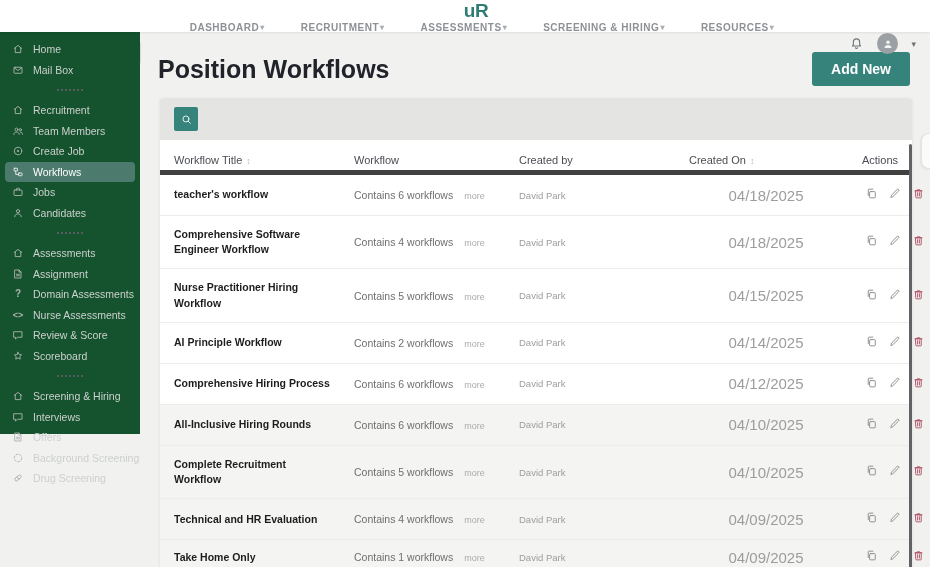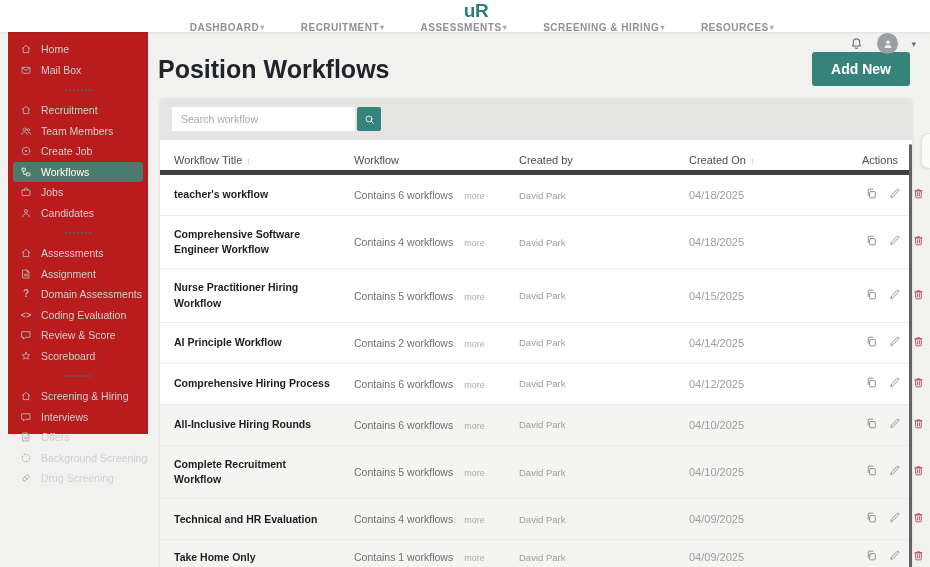--- a/index.html
+++ b/index.html
@@ -16,21 +16,21 @@
   .nav-item { display:flex; align-items:center; gap:1px; font-size:10px; font-weight:bold;
               letter-spacing:.5px; color:#8d9196; cursor:pointer; }
   .caret { font-size:8px; color:#a9adb1; }
   .top-right { margin-left:auto; margin-right:14px; display:flex; align-items:center; gap:13px; }
   .bell { width:15px; height:15px; color:#6f7479; }
   .avatar { width:21px; height:21px; border-radius:50%; background:#9aa0a3; display:flex;
             align-items:center; justify-content:center; color:#f2f2f2; }
   .avatar svg { width:12px; height:12px; }
 
   
-  .sidebar { position:absolute; top:32px; left:8px; width:140px; height:402px; background:#b91c1c;
+  .sidebar { position:absolute; top:32px; left:0; width:140px; height:402px; background:#14532d;
              padding-top:7px; z-index:5; }
   .side-item { display:flex; align-items:center; gap:9px; height:20.5px; padding:0 12px;
                font-size:10.5px; color:#ccd0cf; cursor:pointer; white-space:nowrap; }
   .side-item .ic, .side-item .glyph { width:12px; height:12px; color:#aeb3b2; flex:none; }
   .glyph { font-size:10px; font-weight:bold; text-align:center; line-height:12px; display:inline-block; }
   .side-item.active { background:#4c7b6d; border-radius:4px; margin:0 5px; padding:10px 7px; color:#fff; }
   .side-item.active .ic { color:#eef3f1; }
   .side-div { height:20px; display:flex; align-items:center; justify-content:center; }
   .side-div span { width:26px; border-bottom:2px dotted #565b5f; display:block; }
   .collapse-handle { position:absolute; left:133px; top:10px; width:8px; height:22px;
@@ -60,21 +60,21 @@
   col.c1{width:186px;} col.c2{width:165px;} col.c3{width:170px;} col.c4{width:170px;}
   th { text-align:left; font-size:11px; font-weight:normal; color:#4a4d52; padding:14px 8px 4px 8px;
        border-bottom:5px solid #404040; white-space:nowrap; }
   th:first-child, td:first-child { padding-left:14px; }
   .sort { font-size:9px; color:#b9b9b9; margin-left:4px; }
   td { padding:11px 8px; border-bottom:1px solid #ececea; vertical-align:middle; }
   td.title { font-size:10.5px; font-weight:bold; color:#1d1d1d; line-height:1.45; padding-right:16px; }
   td.wf { font-size:10.5px; color:#6f6f6f; white-space:nowrap; }
   .more { font-size:9px; color:#ababab; margin-left:11px; cursor:pointer; }
   td.by { font-size:9.5px; color:#9d9d9d; }
-  td.on { font-size:11px; color:#9d9d9d; }
+  td.on { font-size:15px; color:#9d9d9d;text-align:center; }
   td.act { text-align:right; padding-right:12px; white-space:nowrap; }
   .act-btn { background:none; border:none; padding:0; margin-left:6px; cursor:pointer; color:#8f8f8f; }
   .act-btn svg { width:13px; height:13px; }
   .act-btn.del { color:#b2556a; }
   tr.dim td { background:#f4f4f2; }
   tr:last-child td { border-bottom:none; }
   .v-scroll { position:absolute; top:4px; right:0; bottom:6px; width:3px; background:#606266; border-radius:2px; }
 
   .right-toggle { position:absolute; right:0; top:133px; width:9px; height:36px; background:#fbfbfa;
                   border:1px solid #e3e3e1; border-right:none; border-radius:8px 0 0 8px;
@@ -267,21 +267,21 @@
         <use href="#i-doc"></use>
       </svg>
     <span>Assignment</span>
   </div>
   <div class="side-item">
     <span class="glyph">?</span>
     <span>Domain Assessments</span>
   </div>
   <div class="side-item">
     <span class="glyph" style="font-size:9px">&lt;&gt;</span>
-    <span>Coding Evaluation</span>
+    <span>Nurse Assessments</span>
   </div>
   <div class="side-item">
     <svg class="ic">
         <use href="#i-chat"></use>
       </svg>
     <span>Review &amp; Score</span>
   </div>
   <div class="side-item">
     <svg class="ic">
         <use href="#i-star"></use>
@@ -325,21 +325,20 @@
 <div class="collapse-handle" style="top:42px"></div>
 
 <main class="main">
   <div class="page-head">
     <h1 class="page-title">Position Workflows</h1>
     <button class="btn-primary">Add New</button>
   </div>
 
   <section class="card">
     <div class="search-band">
-      <input class="search-input" type="text" placeholder="Search workflow" style="">
       <button class="search-btn">
         <svg class="ic">
             <use href="#i-search"></use>
           </svg>
       </button>
     </div>
 
     <div class="table-wrap">
       <table>
         <colgroup>

